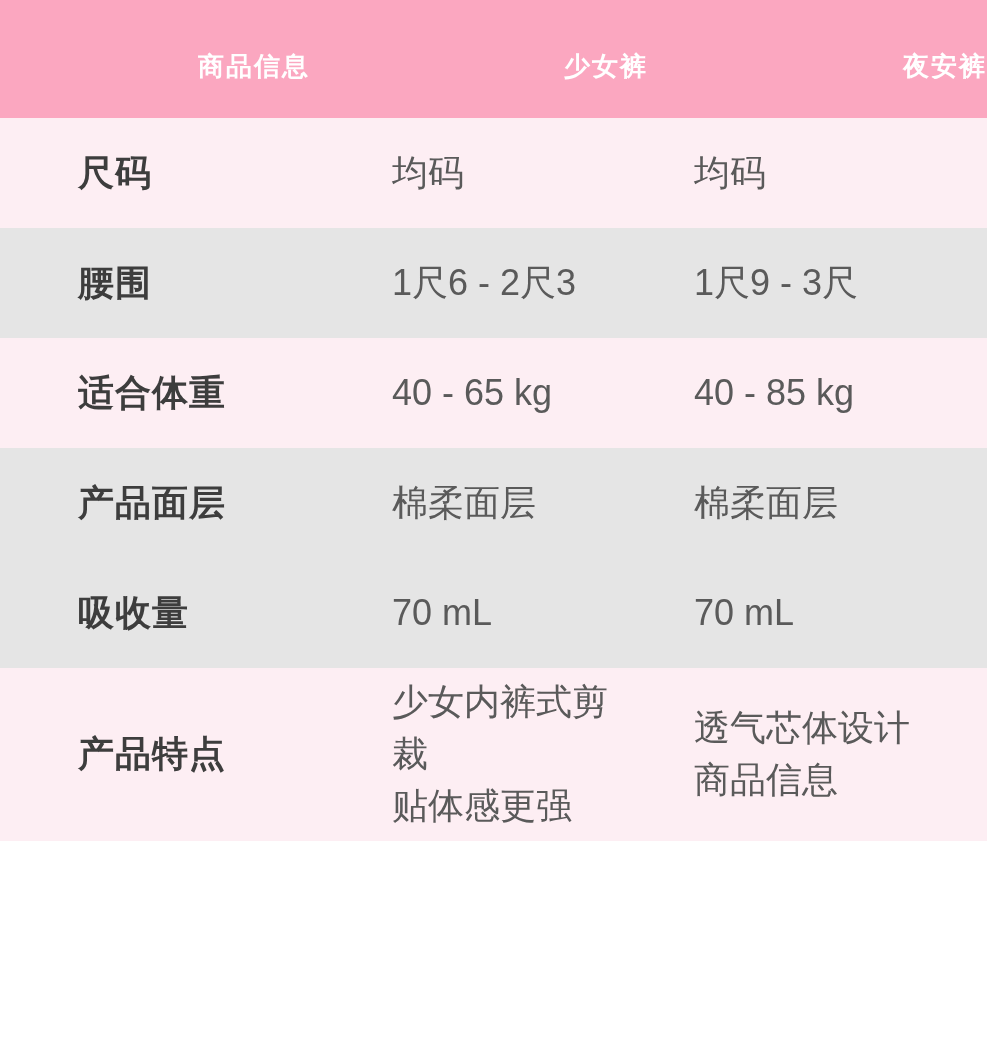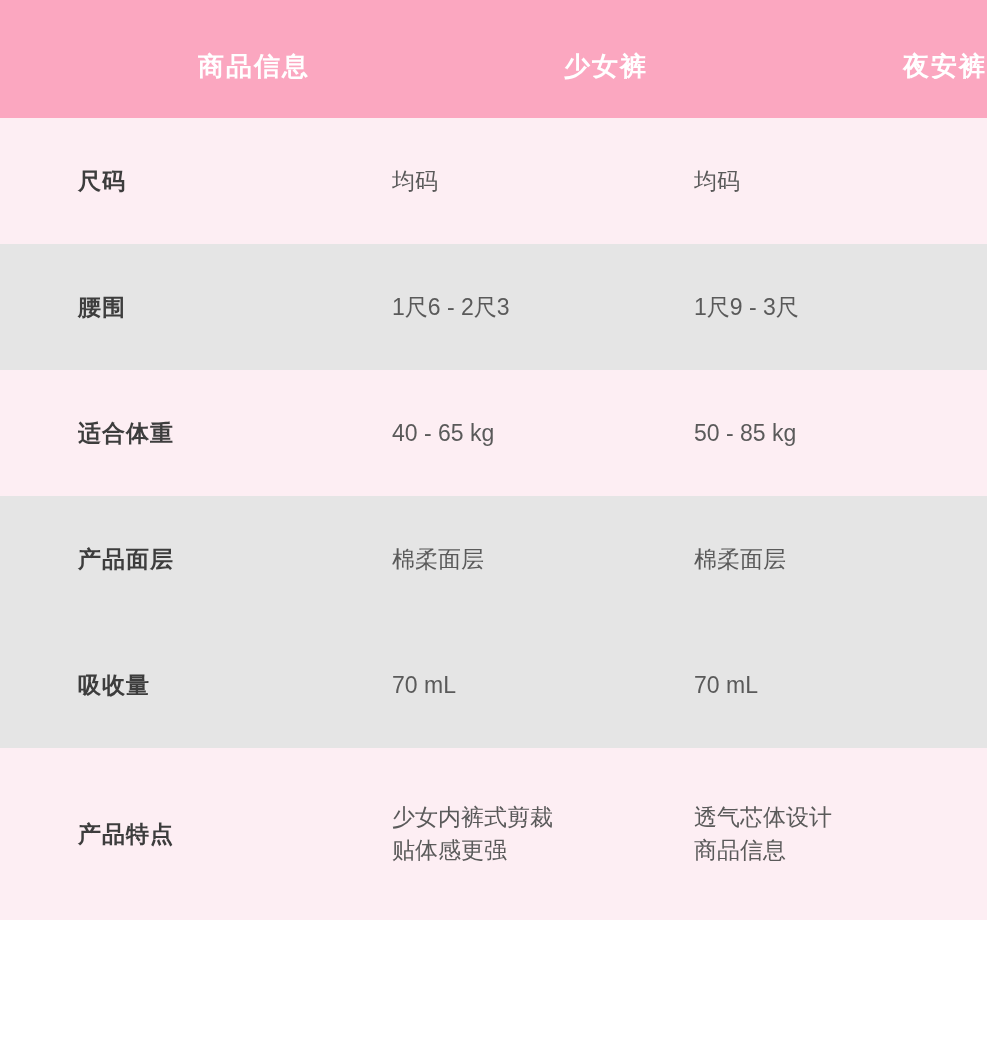--- a/index.html
+++ b/index.html
@@ -32,23 +32,23 @@
     height: 72px;
     vertical-align: middle;
     letter-spacing: 2px;
   }
   thead th.col-a { padding-left: 82px; }
   thead th.col-b { padding-left: 46px; }
 
   tbody td {
     height: 94px;
     vertical-align: middle;
-    font-size: 23px;
+    font-size: 36px;
     color: #4a4a4a;
-    padding: 16px;
+    padding: 8px;
   }
   tbody tr.odd td { background: #fdeef3; }
   tbody tr.even td { background: #e5e5e5; }
 
   td.label {
     padding-left: 78px;
     font-weight: bold;
     color: #3d3d3d;
     letter-spacing: 1px;
   }
@@ -82,21 +82,21 @@
       <td class="val-b">均码</td>
     </tr>
     <tr class="even">
       <td class="label">腰围</td>
       <td class="val-a">1尺6 - 2尺3</td>
       <td class="val-b">1尺9 - 3尺</td>
     </tr>
     <tr class="odd">
       <td class="label">适合体重</td>
       <td class="val-a">40 - 65 kg</td>
-      <td class="val-b">50 - 85 kg</td>
+      <td class="val-b">40 - 85 kg</td>
     </tr>
     <tr class="even">
       <td class="label">产品面层</td>
       <td class="val-a">棉柔面层</td>
       <td class="val-b">棉柔面层</td>
     </tr>
     <tr class="even">
       <td class="label">吸收量</td>
       <td class="val-a">70 mL</td>
       <td class="val-b">70 mL</td>

